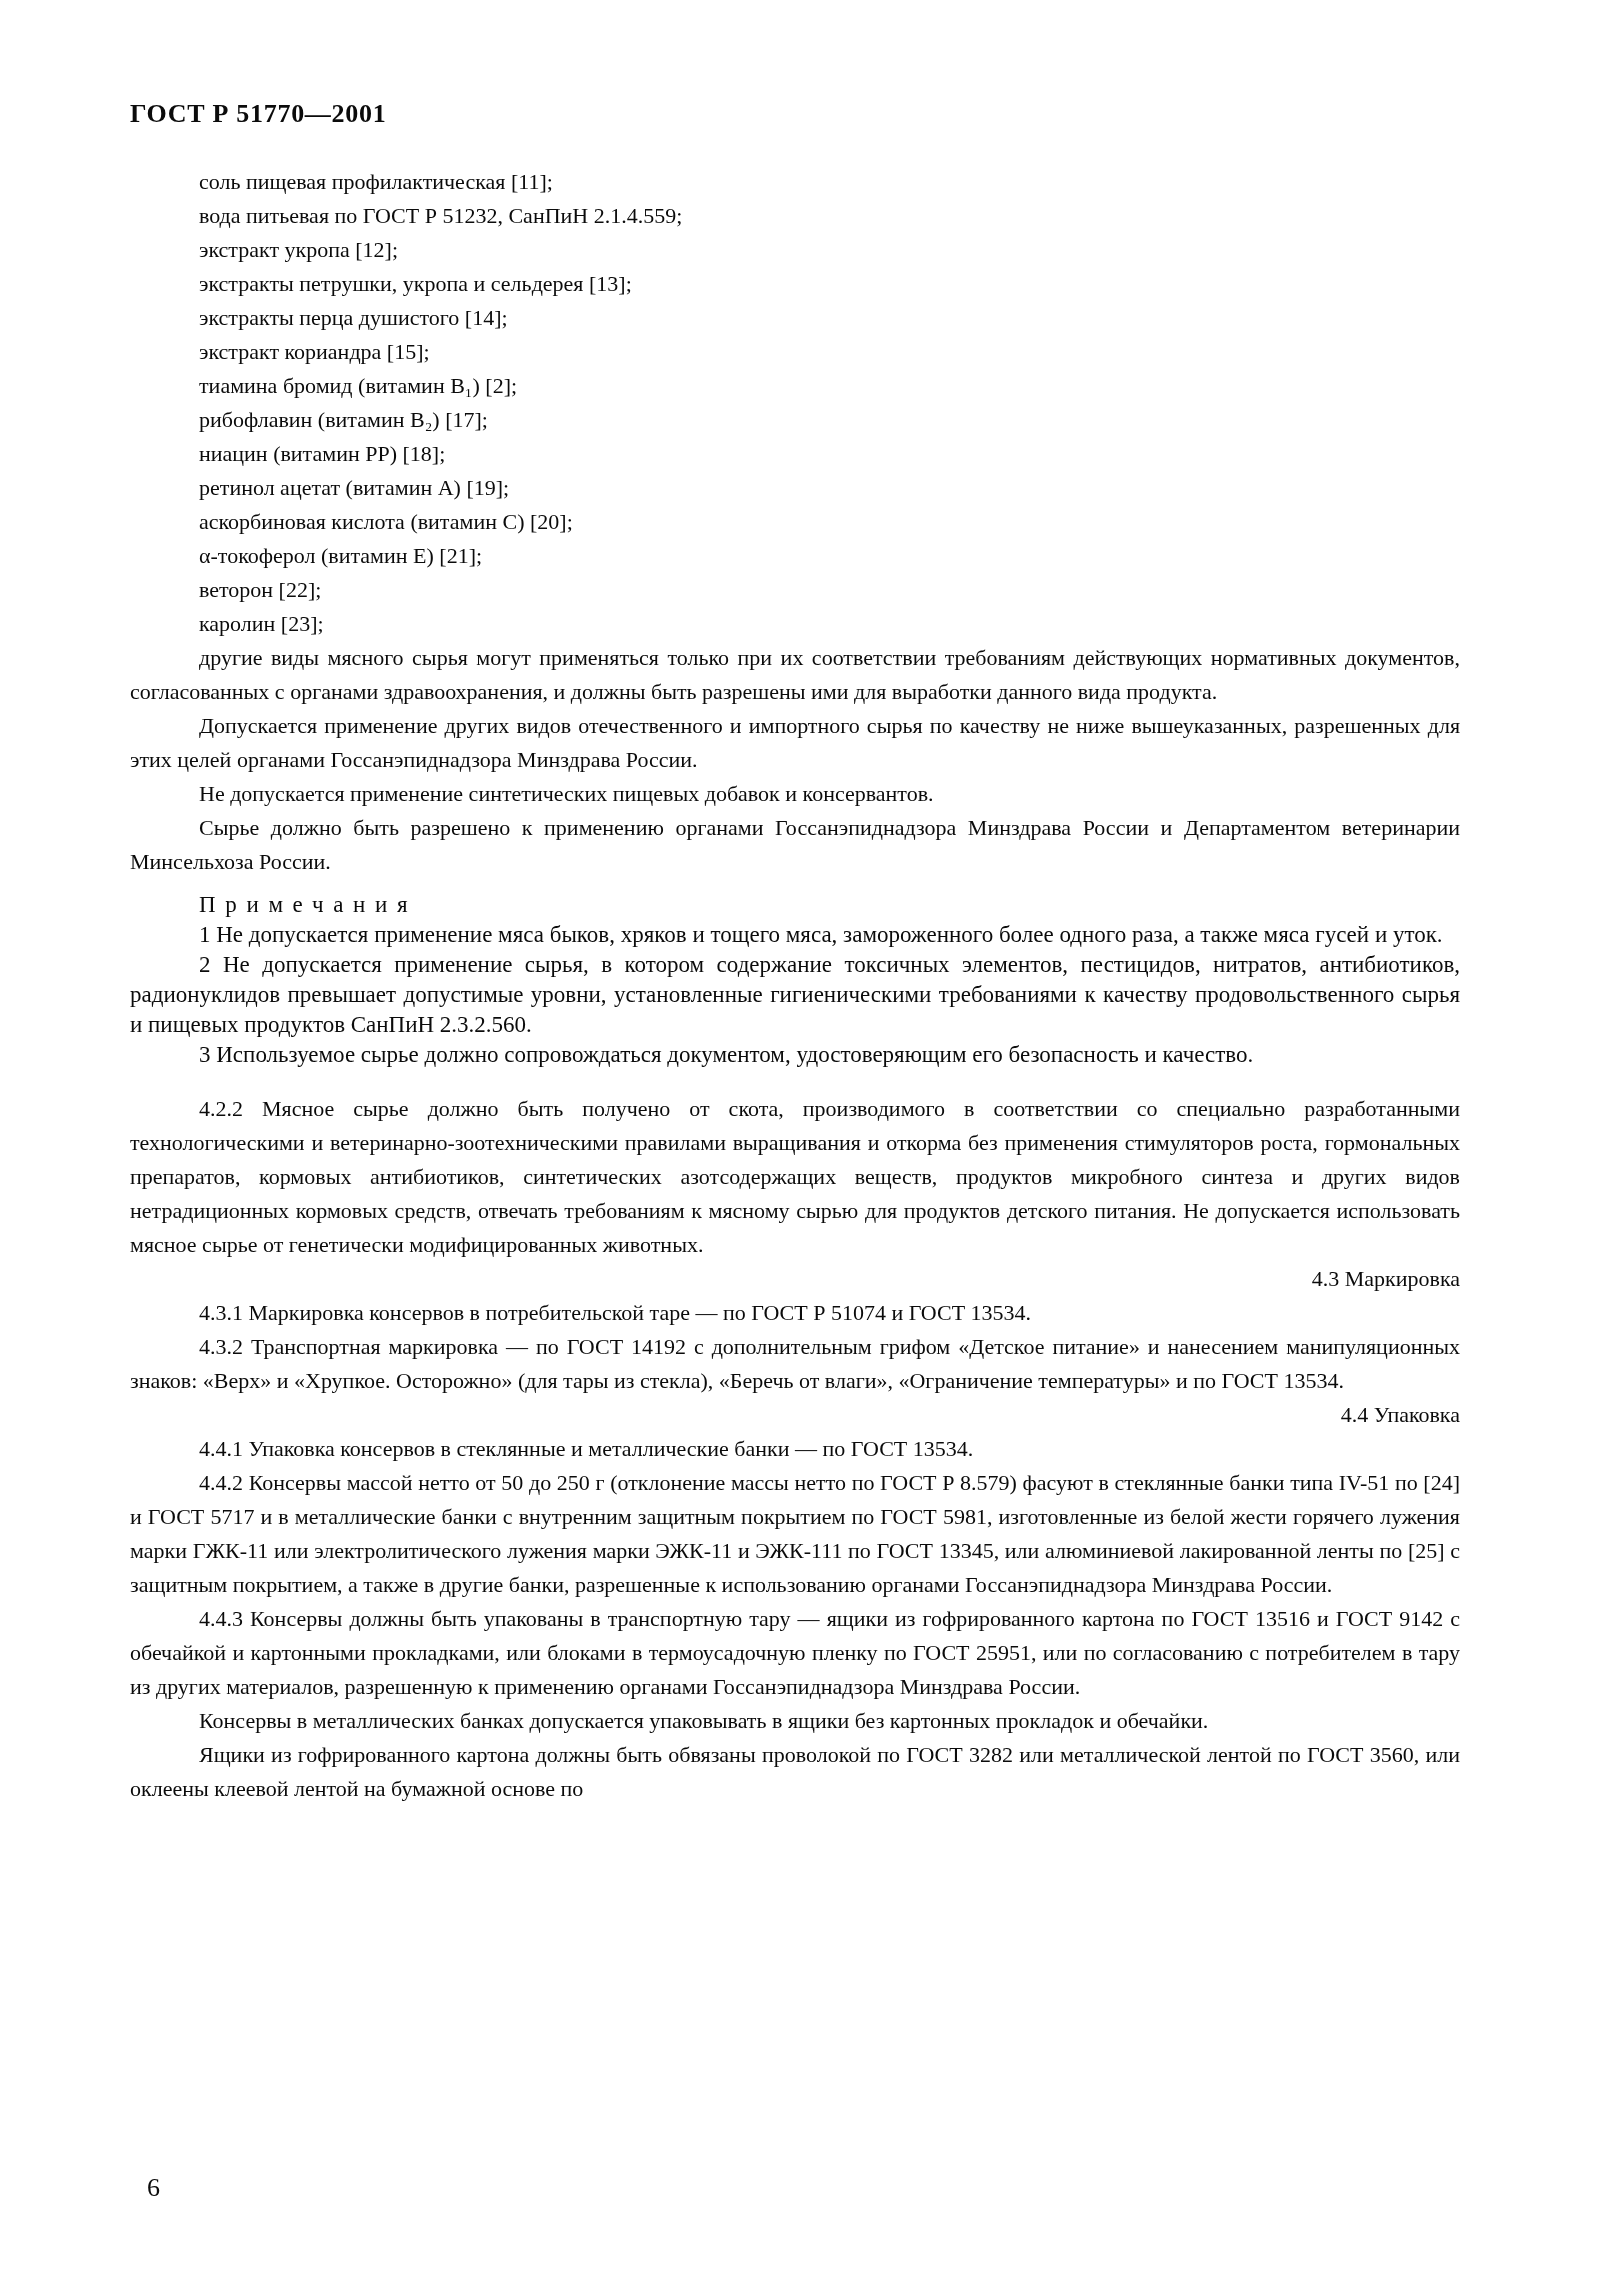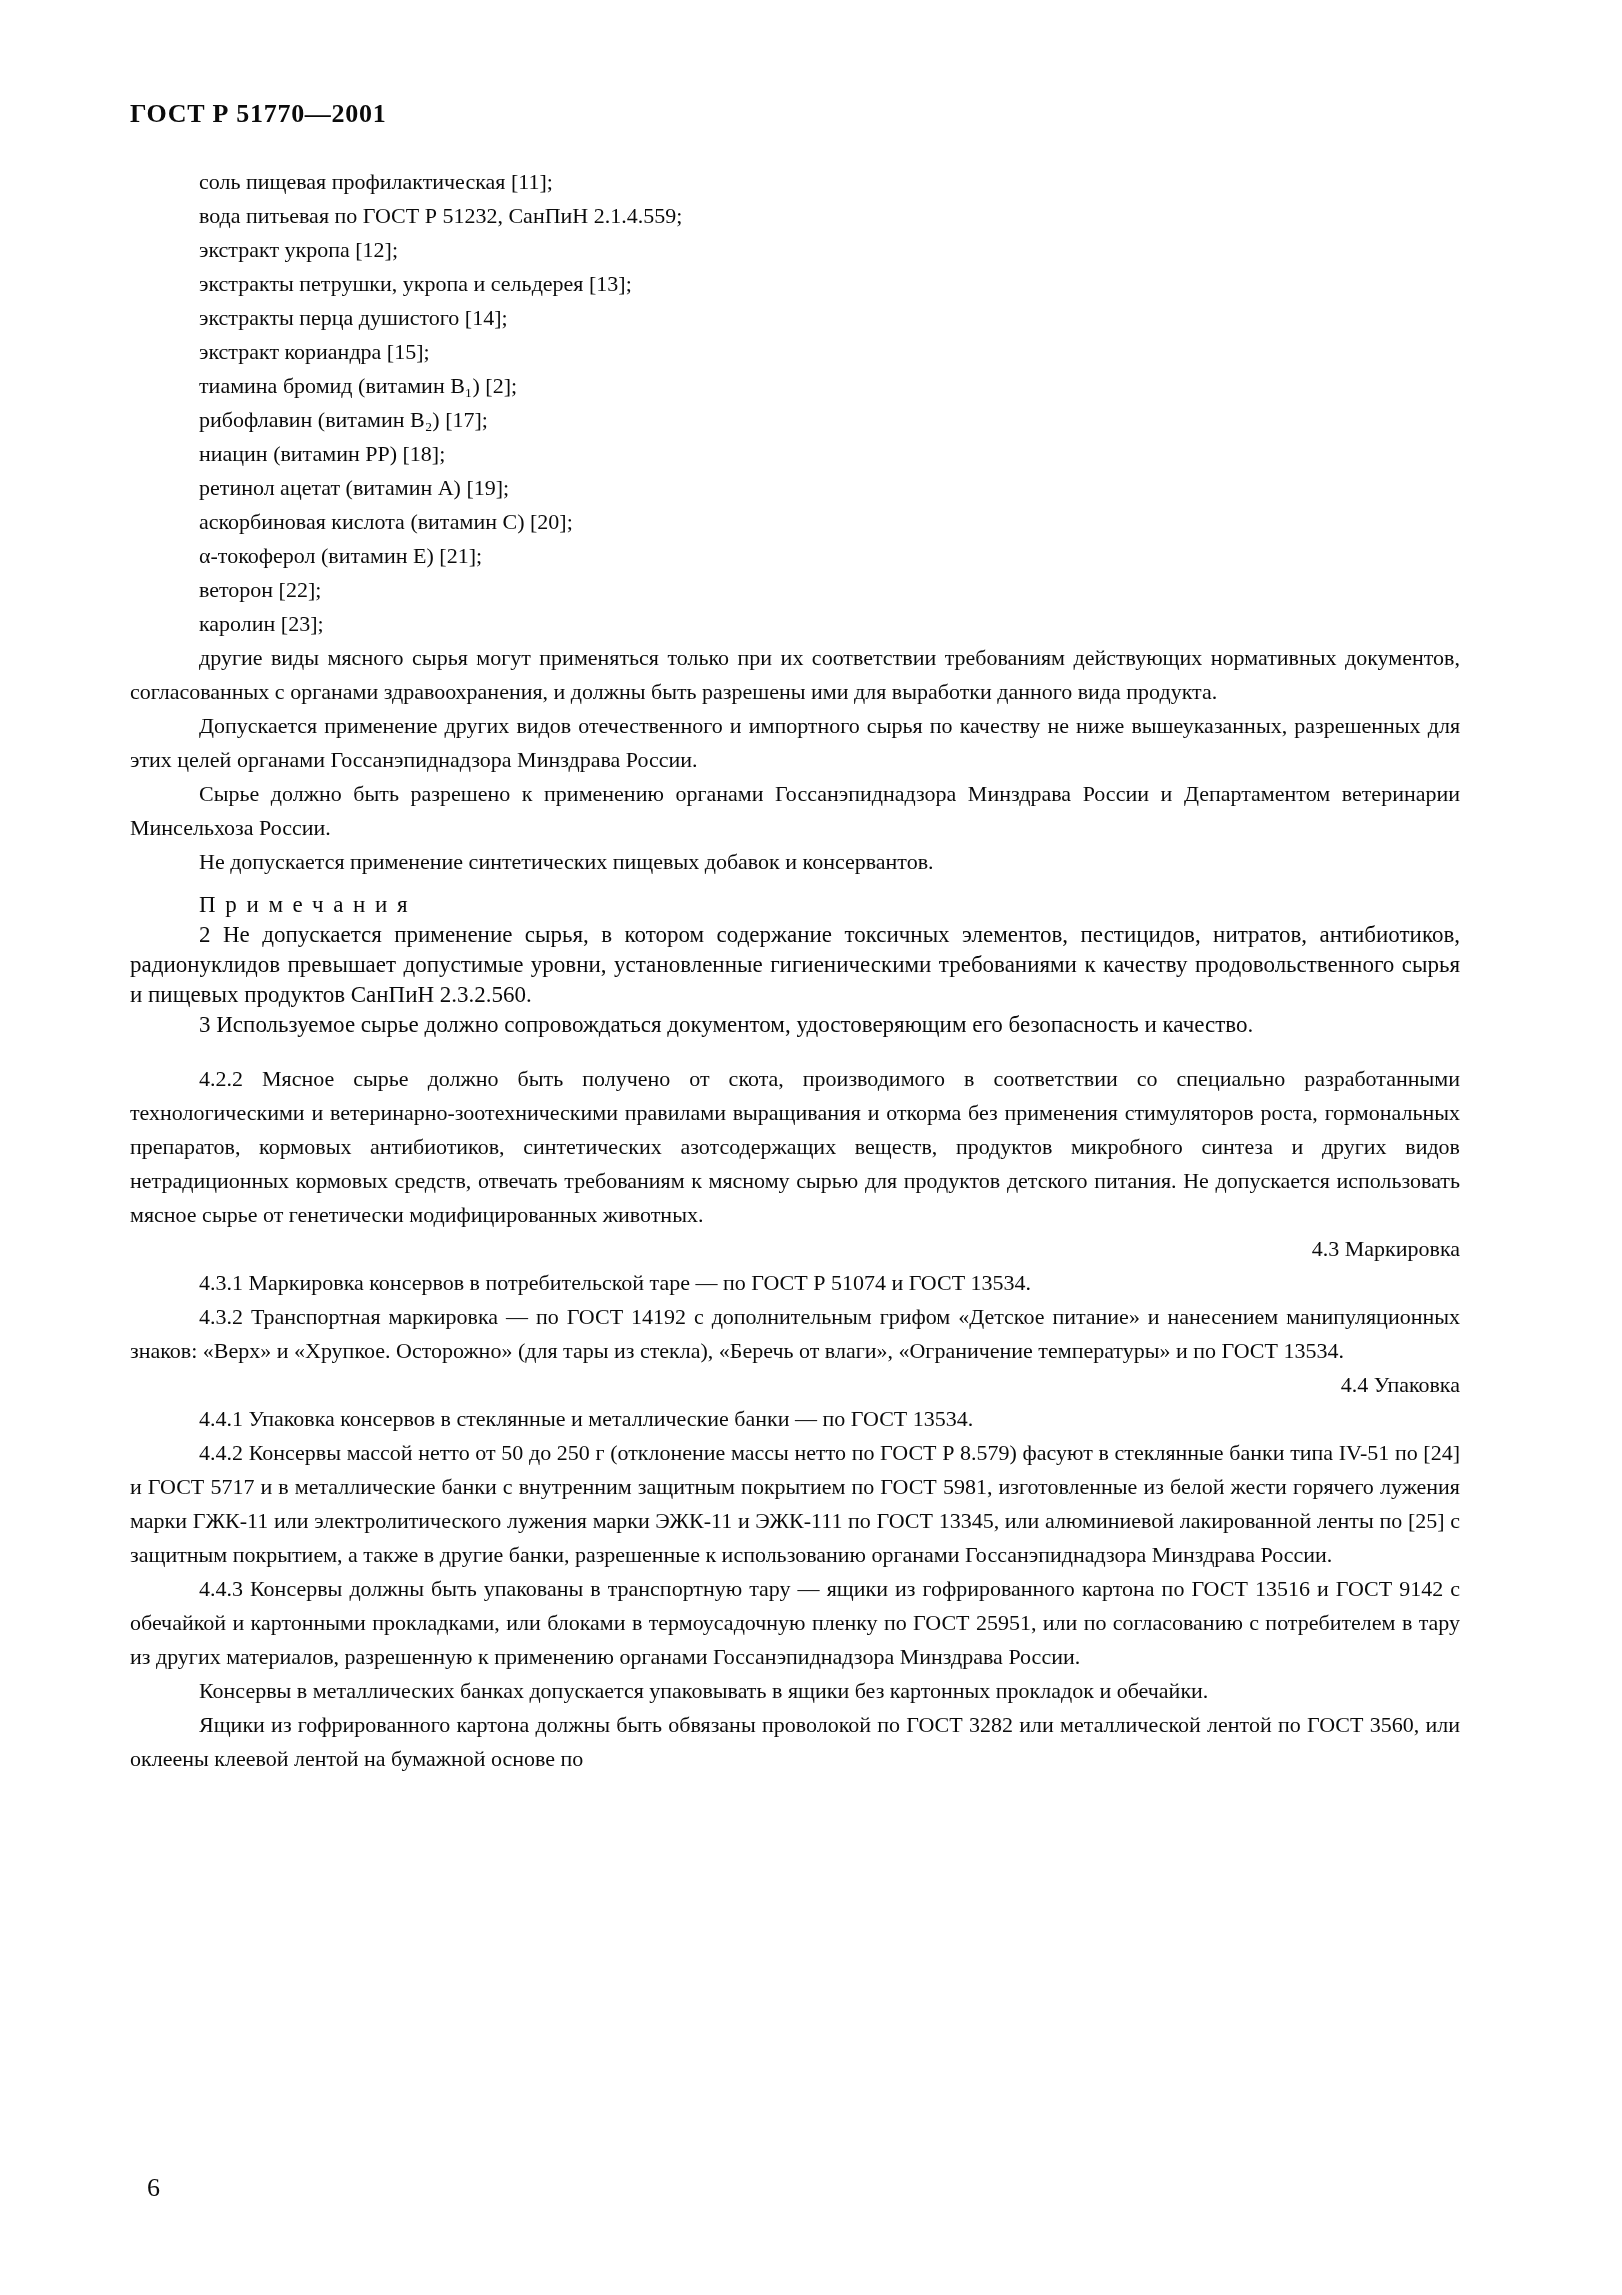--- a/index.html
+++ b/index.html
@@ -90,23 +90,24 @@
         <div class="block list-item">тиамина бромид (витамин В₁) [2];</div>
         <div class="block list-item">рибофлавин (витамин В₂) [17];</div>
         <div class="block list-item">ниацин (витамин РР) [18];</div>
         <div class="block list-item">ретинол ацетат (витамин А) [19];</div>
         <div class="block list-item">аскорбиновая кислота (витамин С) [20];</div>
         <div class="block list-item">α-токоферол (витамин Е) [21];</div>
         <div class="block list-item">веторон [22];</div>
         <div class="block list-item">каролин [23];</div>
         <div class="block para">другие виды мясного сырья могут применяться только при их соответствии требованиям действующих нормативных документов, согласованных с органами здравоохранения, и должны быть разрешены ими для выработки данного вида продукта.</div>
         <div class="block para">Допускается применение других видов отечественного и импортного сырья по качеству не ниже вышеуказанных, разрешенных для этих целей органами Госсанэпиднадзора Минздрава России.</div>
+        <div class="block para">Не допускается применение синтетических пищевых добавок и консервантов.</div>
         <div class="block para">Сырье должно быть разрешено к применению органами Госсанэпиднадзора Минздрава России и Департаментом ветеринарии Минсельхоза России.</div>
-        <div class="block para">Не допускается применение синтетических пищевых добавок и консервантов.</div>
         <div class="block note-head">Примечания</div>
+        <div class="block note">1 Не допускается применение мяса быков, хряков и тощего мяса, замороженного более одного раза, а также мяса гусей и уток.</div>
         <div class="block note">2 Не допускается применение сырья, в котором содержание токсичных элементов, пестицидов, нитратов, антибиотиков, радионуклидов превышает допустимые уровни, установленные гигиеническими требованиями к качеству продовольственного сырья и пищевых продуктов СанПиН 2.3.2.560.</div>
         <div class="block note">3 Используемое сырье должно сопровождаться документом, удостоверяющим его безопасность и качество.</div>
         <div class="block para gap">4.2.2 Мясное сырье должно быть получено от скота, производимого в соответствии со специально разработанными технологическими и ветеринарно-зоотехническими правилами выращивания и откорма без применения стимуляторов роста, гормональных препаратов, кормовых антибиотиков, синтетических азотсодержащих веществ, продуктов микробного синтеза и других видов нетрадиционных кормовых средств, отвечать требованиям к мясному сырью для продуктов детского питания. Не допускается использовать мясное сырье от генетически модифицированных животных.</div>
         <div class="block heading">4.3 Маркировка</div>
         <div class="block para">4.3.1 Маркировка консервов в потребительской таре — по ГОСТ Р 51074 и ГОСТ 13534.</div>
         <div class="block para">4.3.2 Транспортная маркировка — по ГОСТ 14192 с дополнительным грифом «Детское питание» и нанесением манипуляционных знаков: «Верх» и «Хрупкое. Осторожно» (для тары из стекла), «Беречь от влаги», «Ограничение температуры» и по ГОСТ 13534.</div>
         <div class="block heading">4.4 Упаковка</div>
         <div class="block para">4.4.1 Упаковка консервов в стеклянные и металлические банки — по ГОСТ 13534.</div>
         <div class="block para">4.4.2 Консервы массой нетто от 50 до 250 г (отклонение массы нетто по ГОСТ Р 8.579) фасуют в стеклянные банки типа IV-51 по [24] и ГОСТ 5717 и в металлические банки с внутренним защитным покрытием по ГОСТ 5981, изготовленные из белой жести горячего лужения марки ГЖК-11 или электролитического лужения марки ЭЖК-11 и ЭЖК-111 по ГОСТ 13345, или алюминиевой лакированной ленты по [25] с защитным покрытием, а также в другие банки, разрешенные к использованию органами Госсанэпиднадзора Минздрава России.</div>
         <div class="block para">4.4.3 Консервы должны быть упакованы в транспортную тару — ящики из гофрированного картона по ГОСТ 13516 и ГОСТ 9142 с обечайкой и картонными прокладками, или блоками в термоусадочную пленку по ГОСТ 25951, или по согласованию с потребителем в тару из других материалов, разрешенную к применению органами Госсанэпиднадзора Минздрава России.</div>

